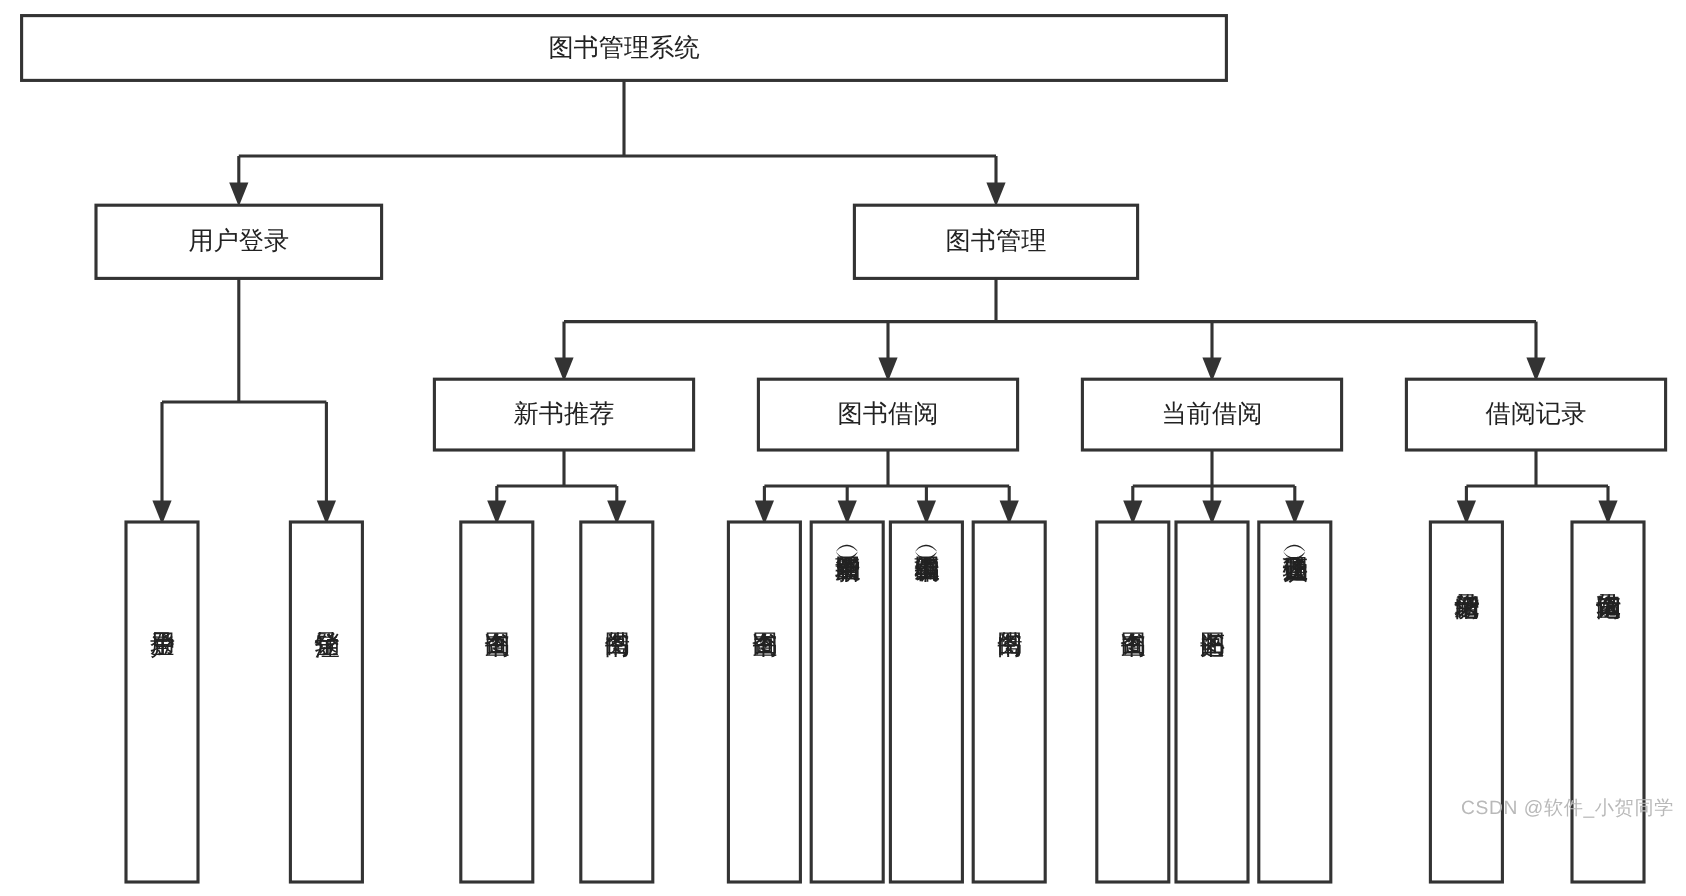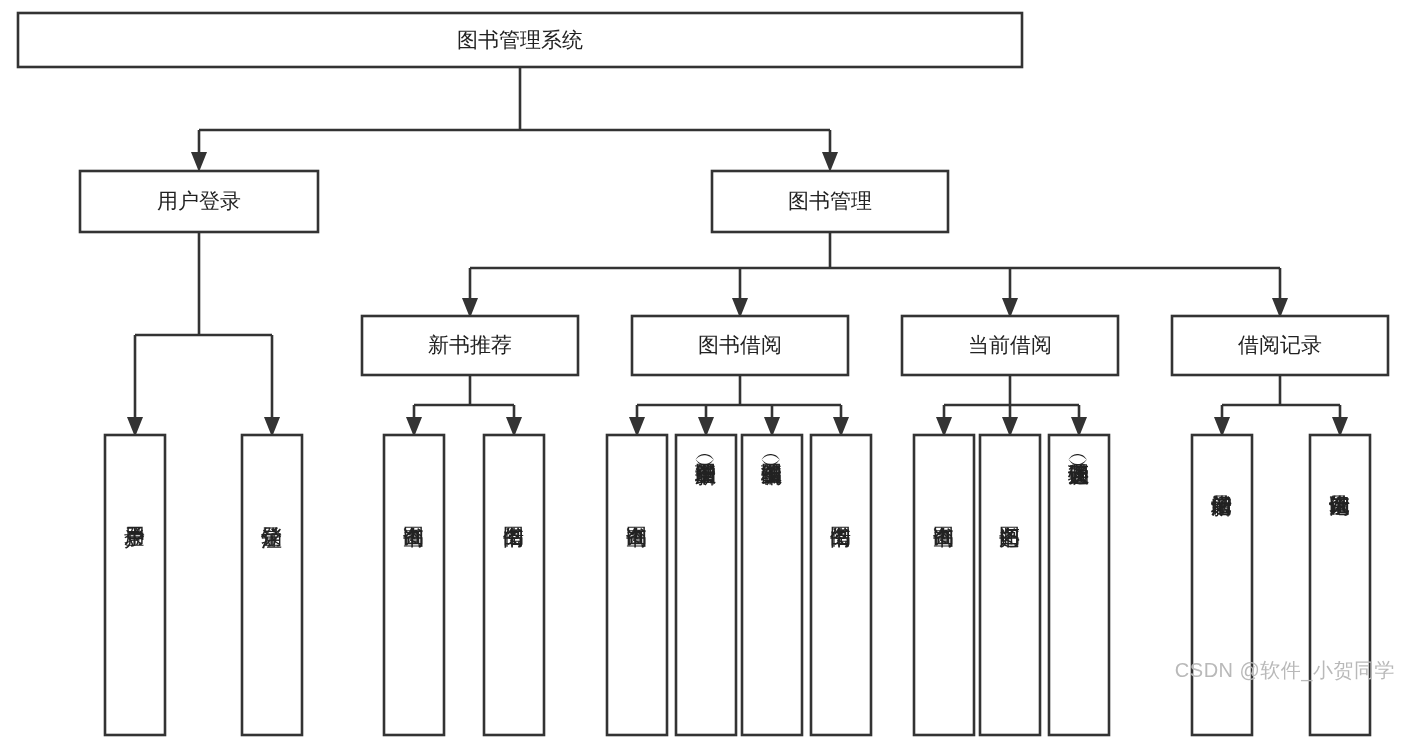--- a/index.html
+++ b/index.html
@@ -52,21 +52,21 @@
     fill: #222222;
     text-anchor: middle;
     writing-mode: vertical-rl;
     glyph-orientation-vertical: 0;
   }
   .watermark {
     position: absolute;
     right: 10px;
     bottom: 6px;
     font-family: "Liberation Sans", sans-serif;
-    font-size: 20px;
+    font-size: 16px;
     color: #b9b9b9;
     letter-spacing: 0.5px;
     white-space: nowrap;
     pointer-events: none;
   }
 </style>
 </head>
 <body>
 
 <div id="diagram-root">

